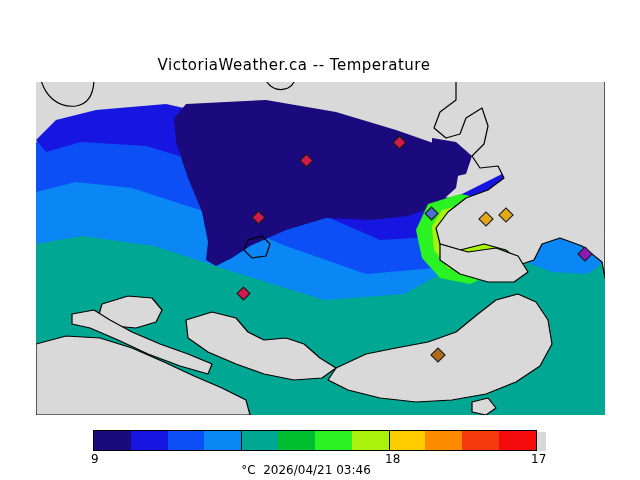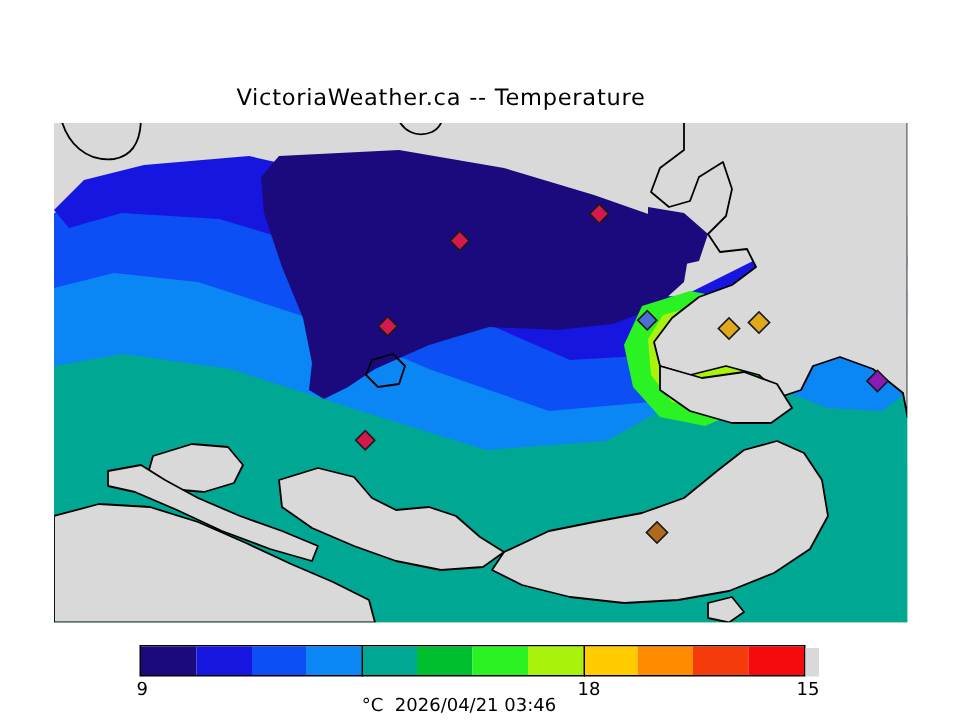--- a/index.html
+++ b/index.html
@@ -237,17 +237,17 @@
       <div class="seg" style="background: rgb(245, 11, 11);"></div>
     </div>
     <div class="cb-divider" style="left:148px;"></div>
     <div class="cb-divider" style="left:296px;"></div>
     <div id="cb-tail" style="background: rgb(217, 217, 217);"></div>
   </div>
 
   <div class="cb-tick-label" style="left:91px;">9</div>
   <div class="cb-tick-label" style="left:237px;margin-top:38px;">11</div>
   <div class="cb-tick-label" style="left:385px;">18</div>
-  <div class="cb-tick-label" style="left:531px;">15</div>
+  <div class="cb-tick-label" style="left:531px;">17</div>
 
   <div id="cb-caption">°C  2026/04/21 03:46</div>
 
 </div>
 
 </body></html>

